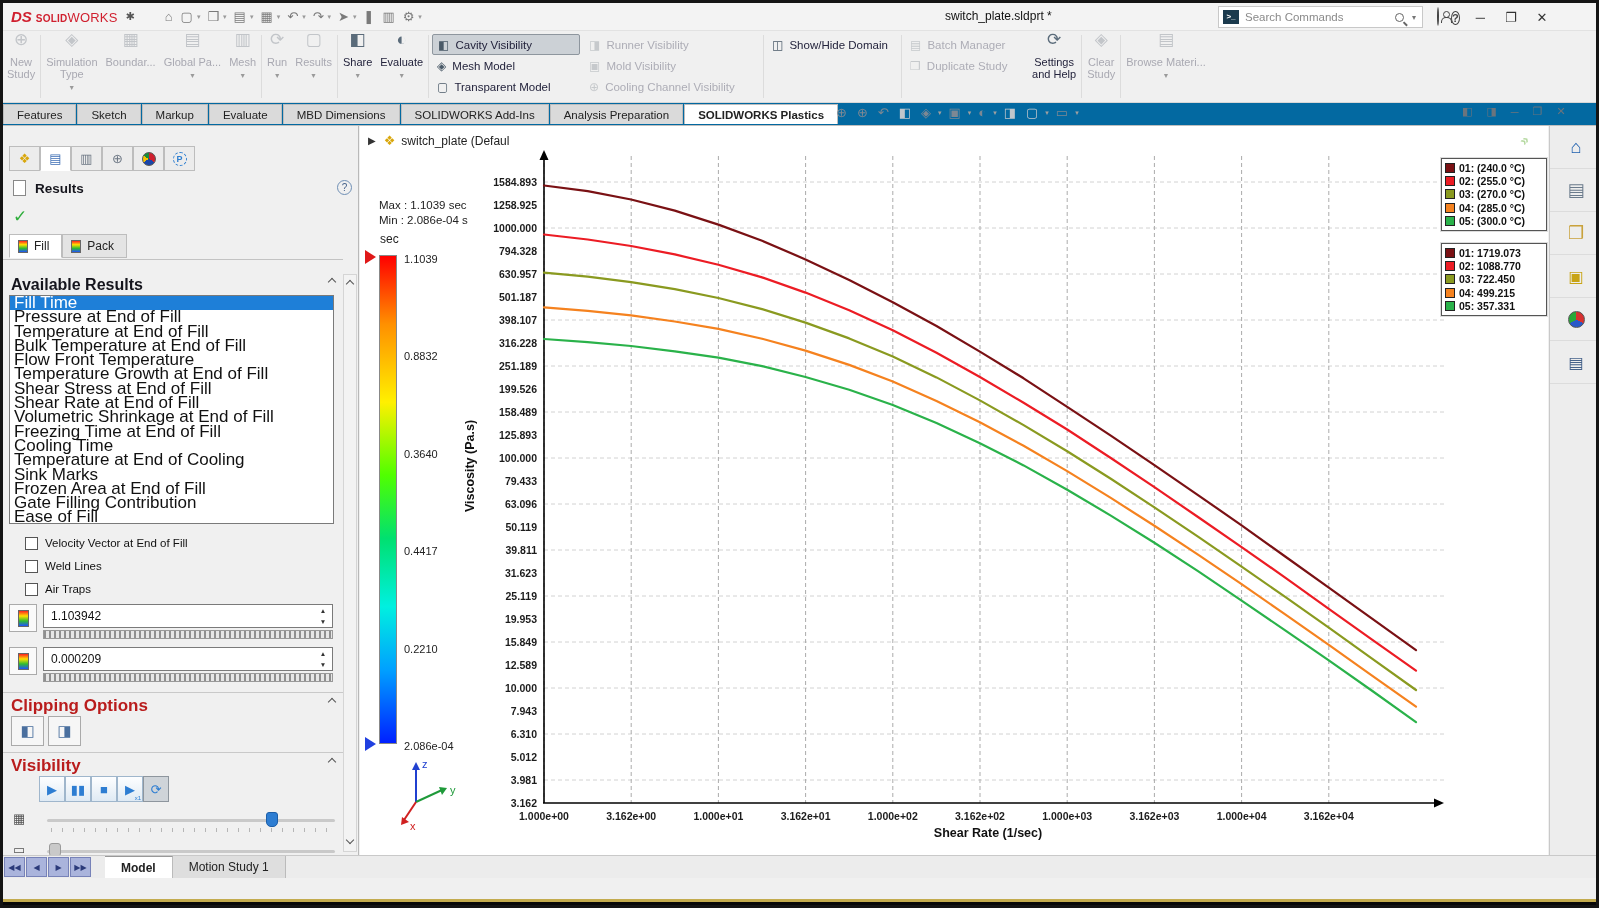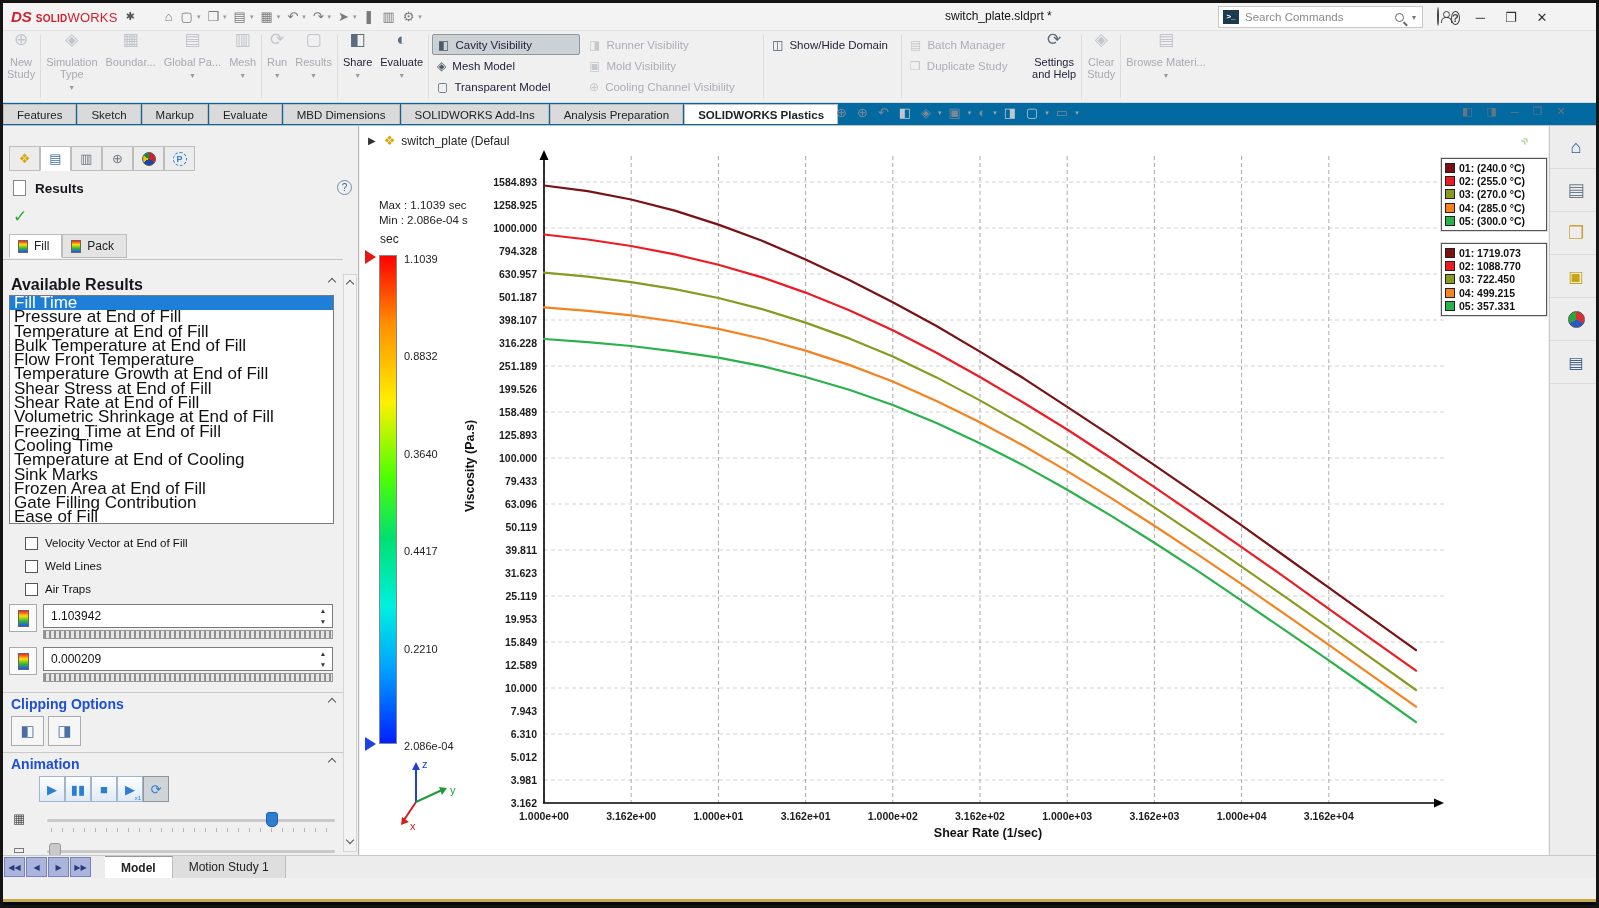--- a/index.html
+++ b/index.html
@@ -91,21 +91,21 @@
   .cbox{width:13px;height:13px;border:1px solid #555;background:#fff;margin-right:7px;}
   .cbrow .lab{font-size:11.5px;color:#111;}
   .spinrow{position:absolute;left:6px;width:330px;}
   .sp-ico{position:absolute;left:0;top:0;width:28px;height:28px;border:1px solid #aaa;background:#fafafa;display:flex;align-items:center;justify-content:center;}
   .sp-grad{width:11px;height:17px;background:linear-gradient(#ff2020,#ffe000,#2fbb2f,#2050ff);border:1px solid #666;}
   .sp-field{position:absolute;left:34px;top:0;width:290px;height:24px;background:#fff;border:1px solid #7a7a7a;font-size:12px;color:#111;line-height:22px;padding-left:7px;}
   .sp-steps{position:absolute;left:305px;top:1px;width:18px;height:22px;display:flex;flex-direction:column;}
   .sp-steps span{flex:1;font-size:6.5px;color:#333;text-align:center;line-height:11px;}
   .sp-strip{position:absolute;left:34px;top:26px;width:290px;height:9px;border:1px solid #999;background:repeating-linear-gradient(90deg,#8f8f8f 0 2px,#e6e6e6 2px 5px);}
   .pdivider{position:absolute;left:0;width:340px;border-top:1px solid #c9c9c9;}
-  .sechead{position:absolute;left:8px;font-size:14px;font-weight:bold;color:#1d4ed8;}
+  .sechead{position:absolute;left:8px;font-size:17px;font-weight:bold;color:#b91c1c;}
   .clipbtns{position:absolute;left:8px;display:flex;}
   .clipbtn{width:33px;height:30px;border:1px solid #aaa;background:#f6f6f6;display:flex;align-items:center;justify-content:center;font-size:15px;color:#4a6f9e;margin-right:4px;}
   .animbtns{position:absolute;left:36px;display:flex;}
   .animbtn{width:26px;height:26px;border:1px solid #9fb6cc;background:linear-gradient(#fdfeff,#dfeaf4);display:flex;align-items:center;justify-content:center;font-size:13px;color:#2d7dd2;position:relative;}
   .animbtn.pressed{background:#cfd4d9;border:1px solid #8e969e;}
   .animbtn .x1{position:absolute;right:1px;bottom:0;font-size:6px;color:#2d7dd2;}
   .framerow-ico{position:absolute;font-size:13px;color:#555;}
   .slider-track{position:absolute;height:3px;background:#c9c9c9;border-radius:2px;}
   .slider-handle{position:absolute;width:12px;height:15px;background:#2d7dd2;border:1px solid #1c5ea8;border-radius:3px 3px 5px 5px;}
   .slider-ticks{position:absolute;height:4px;background:repeating-linear-gradient(90deg,#b5b5b5 0 1px,transparent 1px 11px);}
@@ -453,21 +453,21 @@
       </div>
 
       <div class="pdivider" style="top:566px;"></div>
       <div class="sechead" style="top:570px;">Clipping Options</div>
       <span class="chev up sec-chev" style="top:573px;"></span>
       <div class="clipbtns" style="top:590px;">
         <span class="clipbtn">◧</span>
         <span class="clipbtn">◨</span>
       </div>
       <div class="pdivider" style="top:626px;"></div>
-      <div class="sechead" style="top:630px;">Animation</div>
+      <div class="sechead" style="top:630px;">Visibility</div>
       <span class="chev up sec-chev" style="top:633px;"></span>
       <div class="animbtns" style="top:650px;">
         <span class="animbtn">▶</span>
         <span class="animbtn">▮▮</span>
         <span class="animbtn">■</span>
         <span class="animbtn">▶<span class="x1">x1</span></span>
         <span class="animbtn pressed">⟳</span>
       </div>
       <span class="framerow-ico" style="left:10px;top:685px;">▦</span>
       <div class="slider-track" style="left:44px;top:693px;width:288px;"></div>

